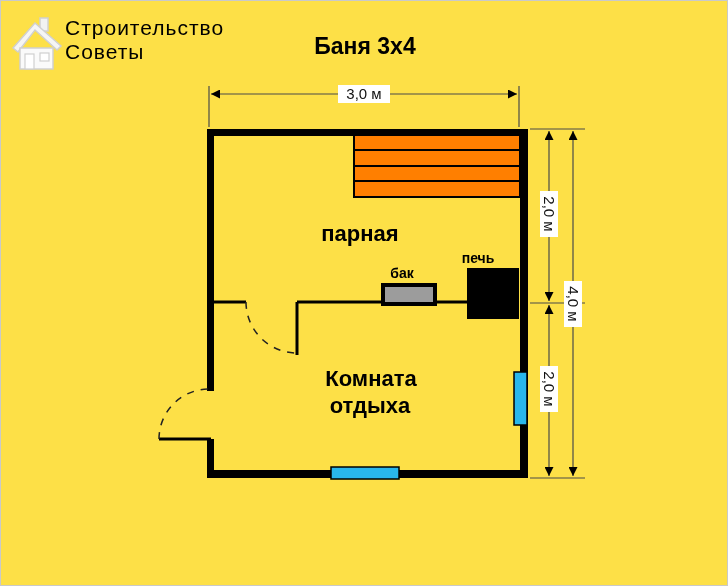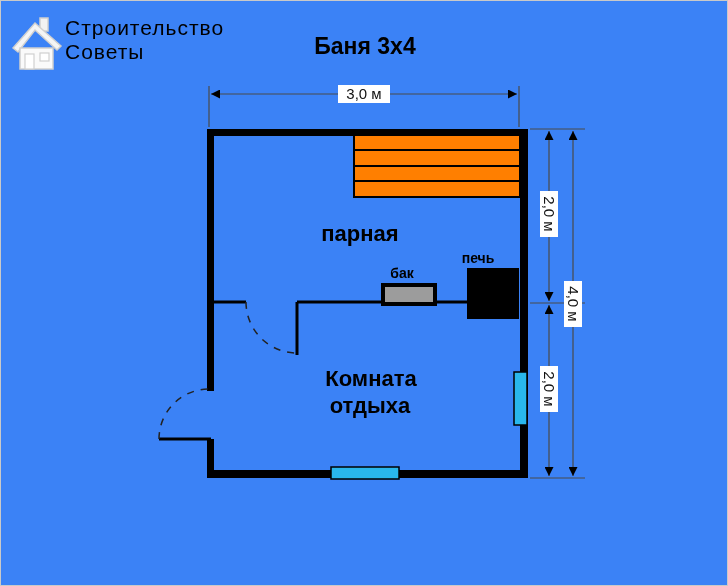--- a/index.html
+++ b/index.html
@@ -1,20 +1,20 @@
 <!DOCTYPE html>
 <html><head>
 <meta charset="utf-8">
 <style>
   html,body{margin:0;padding:0;background:#fff;}
   .canvas{
     position:relative;
     width:726px;height:584px;
     border:1px solid #c9c9c9;
-    background:#3b82f6;
+    background:#fde047;
     font-family:"Liberation Sans", sans-serif;
     overflow:hidden;
   }
   .plan-svg{position:absolute;left:0;top:0;}
   text{font-family:"Liberation Sans", sans-serif;fill:#000;}
   .room-label{font-size:22px;font-weight:bold;}
   .small-label{font-size:14px;font-weight:bold;}
   .dim-label{font-size:15px;font-weight:normal;fill:#111;}
   .title-label{font-size:23px;font-weight:bold;}
   .wm-text{font-size:21px;letter-spacing:1px;}

